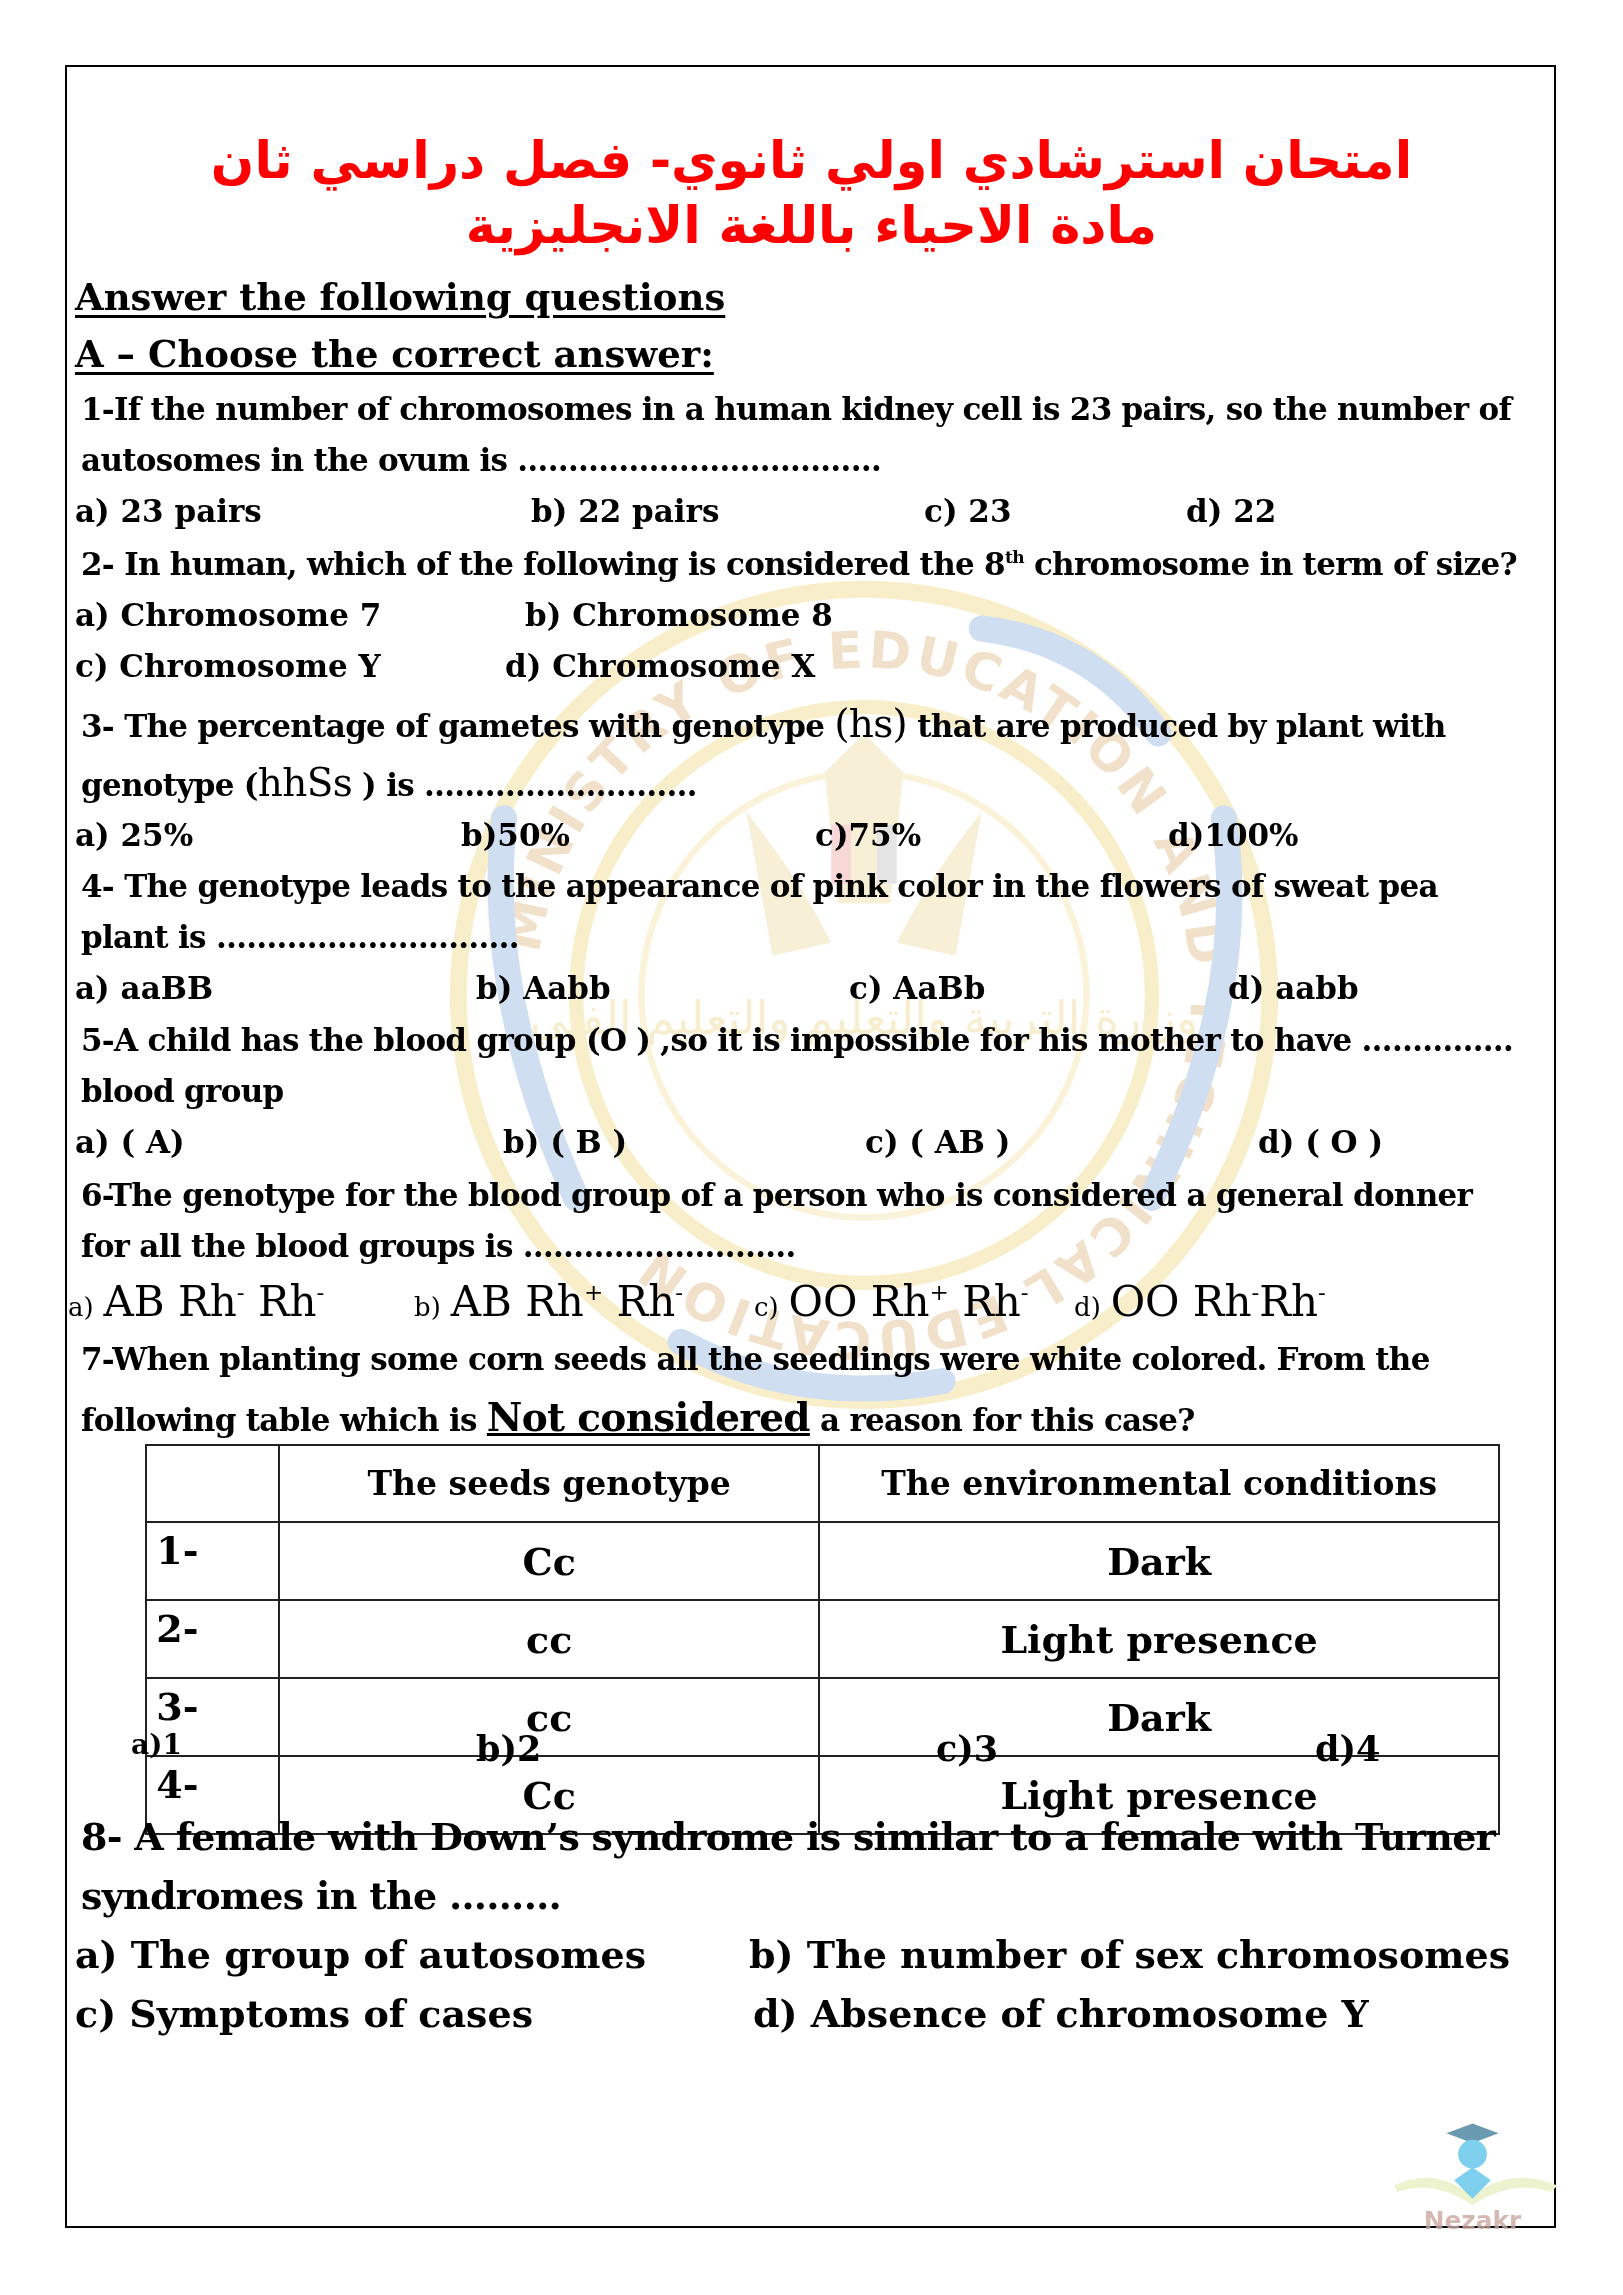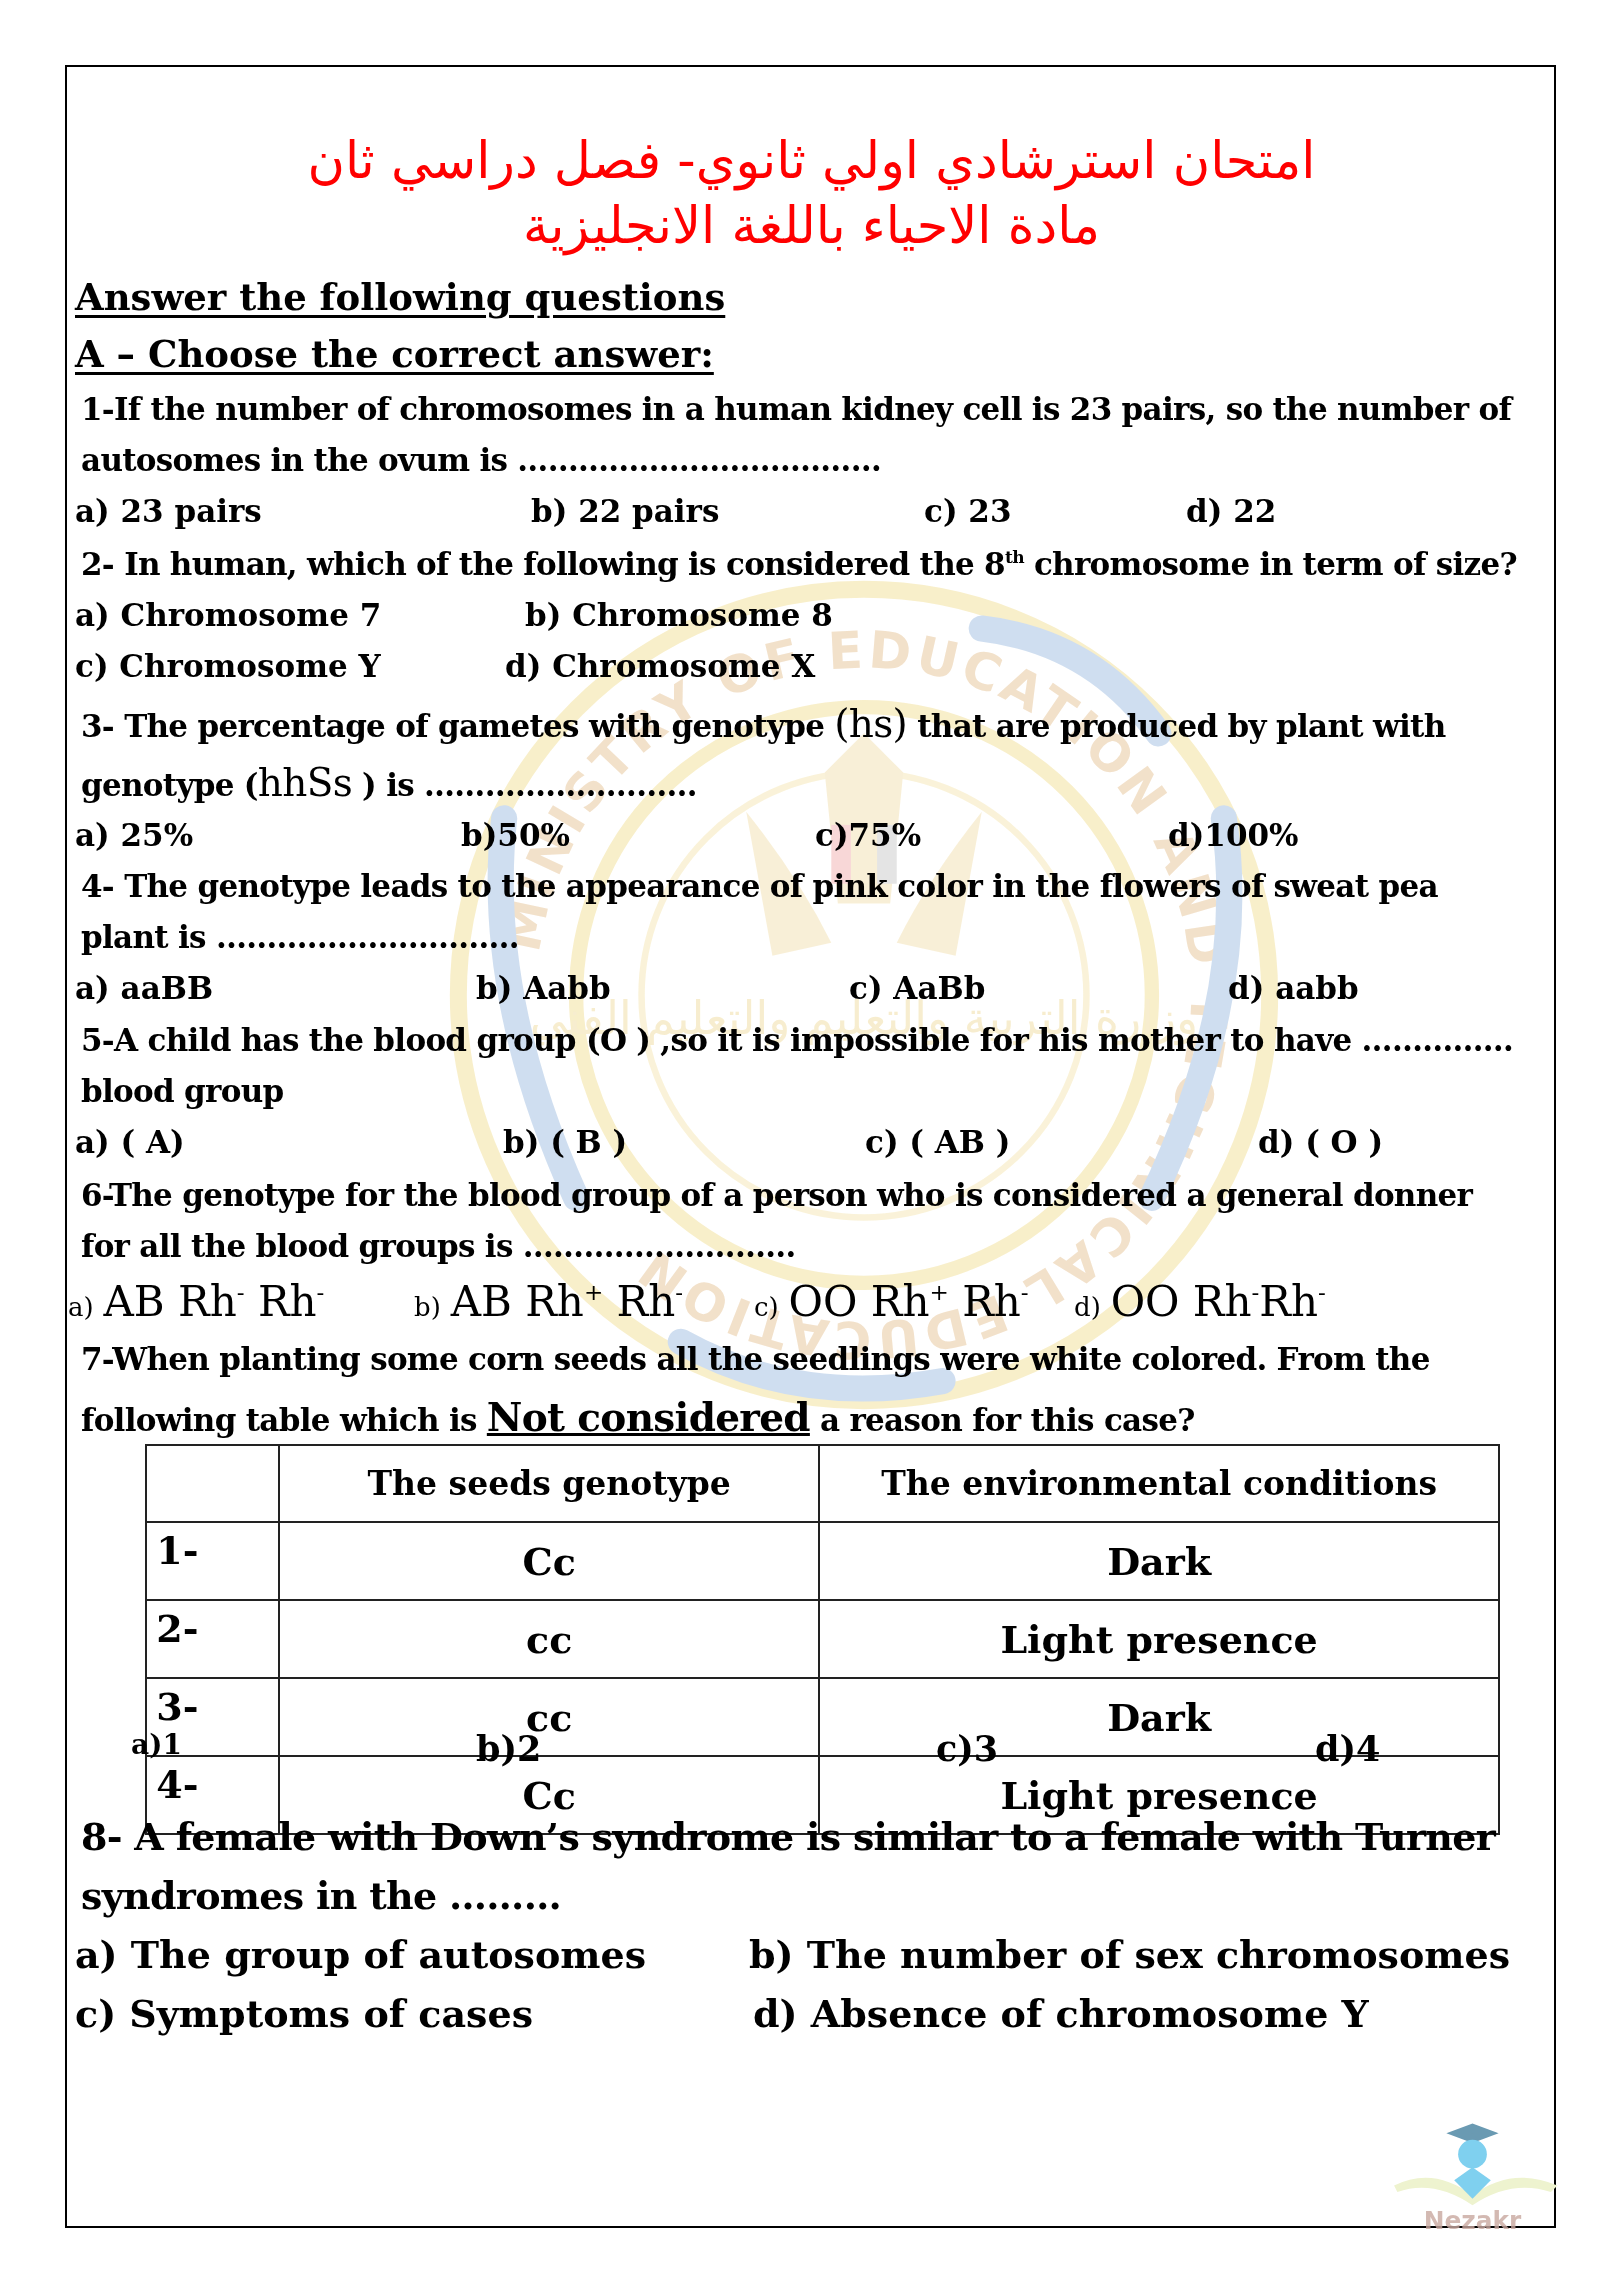--- a/index.html
+++ b/index.html
@@ -2,21 +2,21 @@
 <html style="font-size:10.5px"><head>
 <meta charset="utf-8">
 <style>
   html, body { margin: 0; padding: 0; background: #ffffff; }
   body { width: 1623px; height: 2295px; position: relative; overflow: hidden;
          font-family: "DejaVu Serif", "Liberation Serif", serif; color: #000; }
   .frame { position: absolute; left: 65px; top: 65px; width: 1491px; height: 2163px;
            border: 2px solid #000; box-sizing: border-box; }
   .watermark { position: absolute; left: 406px; top: 537px; width: 916px; height: 916px; opacity: 0.55; pointer-events: none; }
   .abs { position: absolute; white-space: nowrap; }
-  .title { color: #ff0000; font-family: "DejaVu Sans", sans-serif; font-weight: normal; font-size: 51px; direction: rtl; text-align: center; left: 0; width: 1623px; }
+  .title { color: #ff0000; font-family: "DejaVu Sans", sans-serif; font-weight: bold; font-size: 51px; direction: rtl; text-align: center; left: 0; width: 1623px; }
   .heading { font-weight: bold; font-size: 37px; text-decoration: underline; text-decoration-thickness: 2.6px; text-underline-offset: 5.2px; left: 75px; }
   .q { font-weight: bold; font-size: 31px; left: 75px; letter-spacing: -0.7px; margin-left: 6px; }
   .opt { font-weight: bold; font-size: 31px; }
   .opt-plain { font-weight: normal; }
   .opt-plain .lab { font-size: 26px; }
   .opt-plain .val { font-size: 42px; }
   sup { font-size: 0.55em; vertical-align: 0.7em; line-height: 0; }
   .big { font-size: 39px; font-weight: normal; }
   .u { text-decoration: underline; text-decoration-thickness: 2.6px; font-size: 39px; }
   table.grid { position: absolute; left: 145px; top: 1444px; width: 1355px; border-collapse: collapse; }

